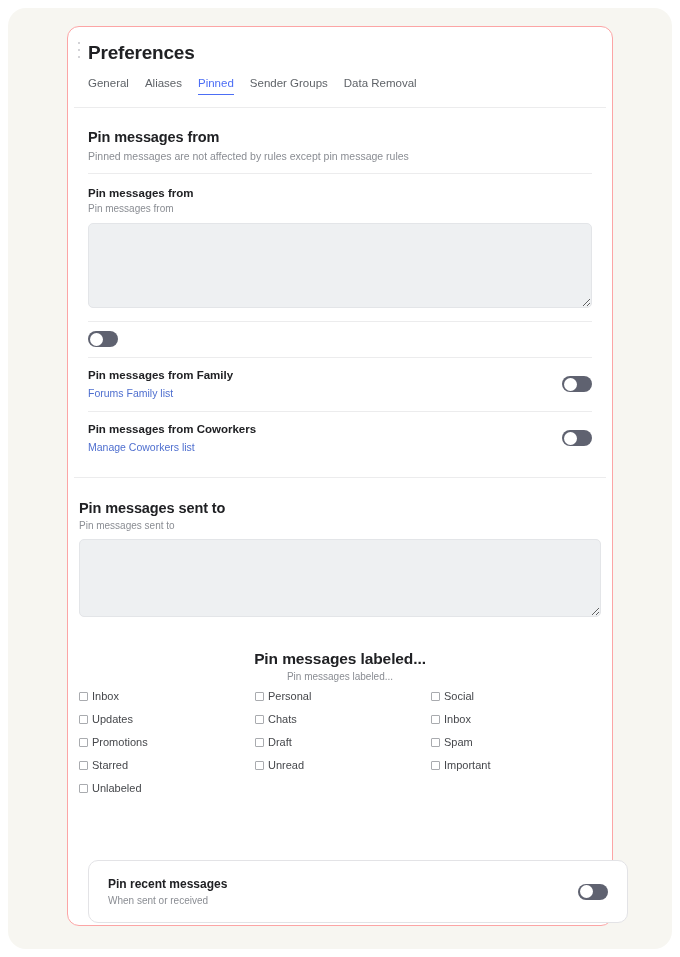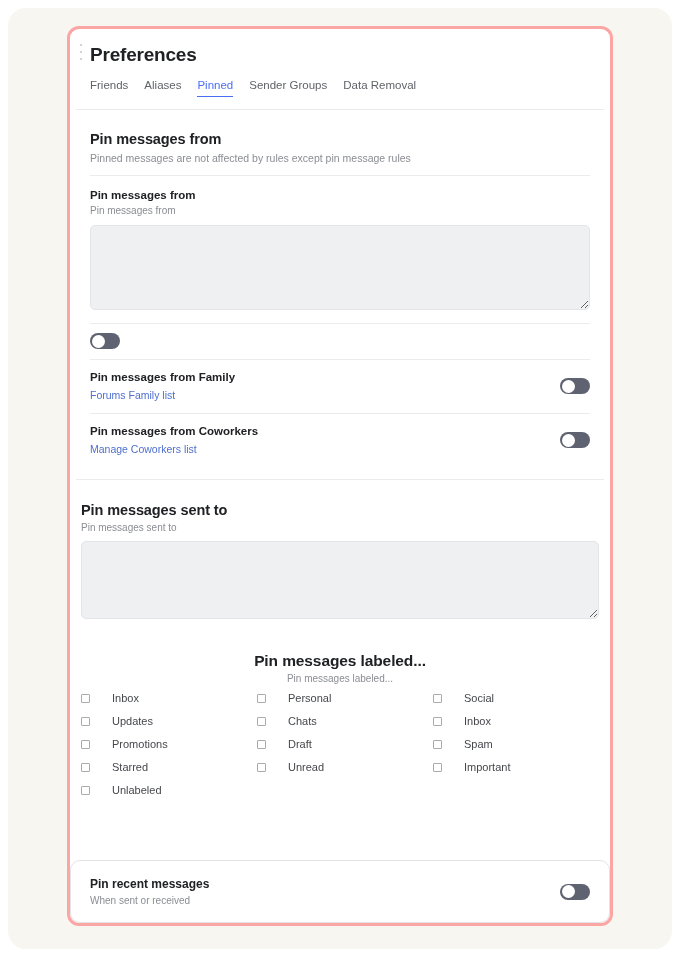--- a/index.html
+++ b/index.html
@@ -23,21 +23,21 @@
     width: 664px; height: 941px;
     background: #f7f6f1;
     border-radius: 18px;
   }
   
   .card {
     position: absolute;
     left: 67px; top: 26px;
     width: 546px; height: 900px;
     background: #ffffff;
-    border: 3px solid #fca5a5;
+    border: 1px solid #fca5a5;
     border-radius: 12px;
     overflow: hidden;
   }
 
   
   .hdr { position: relative; padding: 14px 0 0 0; }
   .drag-handle {
     position: absolute;
     left: 9px; top: 15px;
     width: 4px; height: 16px;
@@ -168,41 +168,41 @@
   
   .cbgrid {
     display: grid;
     grid-template-columns: 176px 176px 1fr;
     row-gap: 8px;
     margin-top: 5px;
   }
   .cbitem {
     display: flex;
     align-items: flex-start;
-    gap: 22px;
+    gap: 4px;
     cursor: pointer;
   }
   .cbbox {
     flex: 0 0 auto;
     width: 9px; height: 9px;
     margin-top: 3px;
     border: 1px solid #a9abaf;
     border-radius: 1px;
     background: #ffffff;
   }
   .cblabel {
     font-size: 11px;
     color: #45474b;
     line-height: 15px;
   }
 
   
   .bottom-card {
     position: absolute;
-    left: 70px; top: 860px;
+    left: 88px; top: 860px;
     width: 540px; height: 63px;
     background: #ffffff;
     border: 1px solid #e3e3e6;
     border-radius: 10px;
     display: flex;
     align-items: center;
     justify-content: space-between;
     padding: 0 19px;
   }
   .bc-title {
@@ -228,21 +228,21 @@
 
     <div class="hdr">
       <div class="drag-handle">
         <i></i>
           <i></i>
           <i></i>
       </div>
       <h1 class="page-title">Preferences</h1>
 
       <div class="tabs">
-        <div class="tab">Friends</div>
+        <div class="tab">General</div>
         <div class="tab">Aliases</div>
         <div class="tab active">Pinned</div>
         <div class="tab">Sender Groups</div>
         <div class="tab">Data Removal</div>
       </div>
 
       <div class="hdr-rule"></div>
     </div>
 
     <div class="sec" style="padding-top:19px;">

